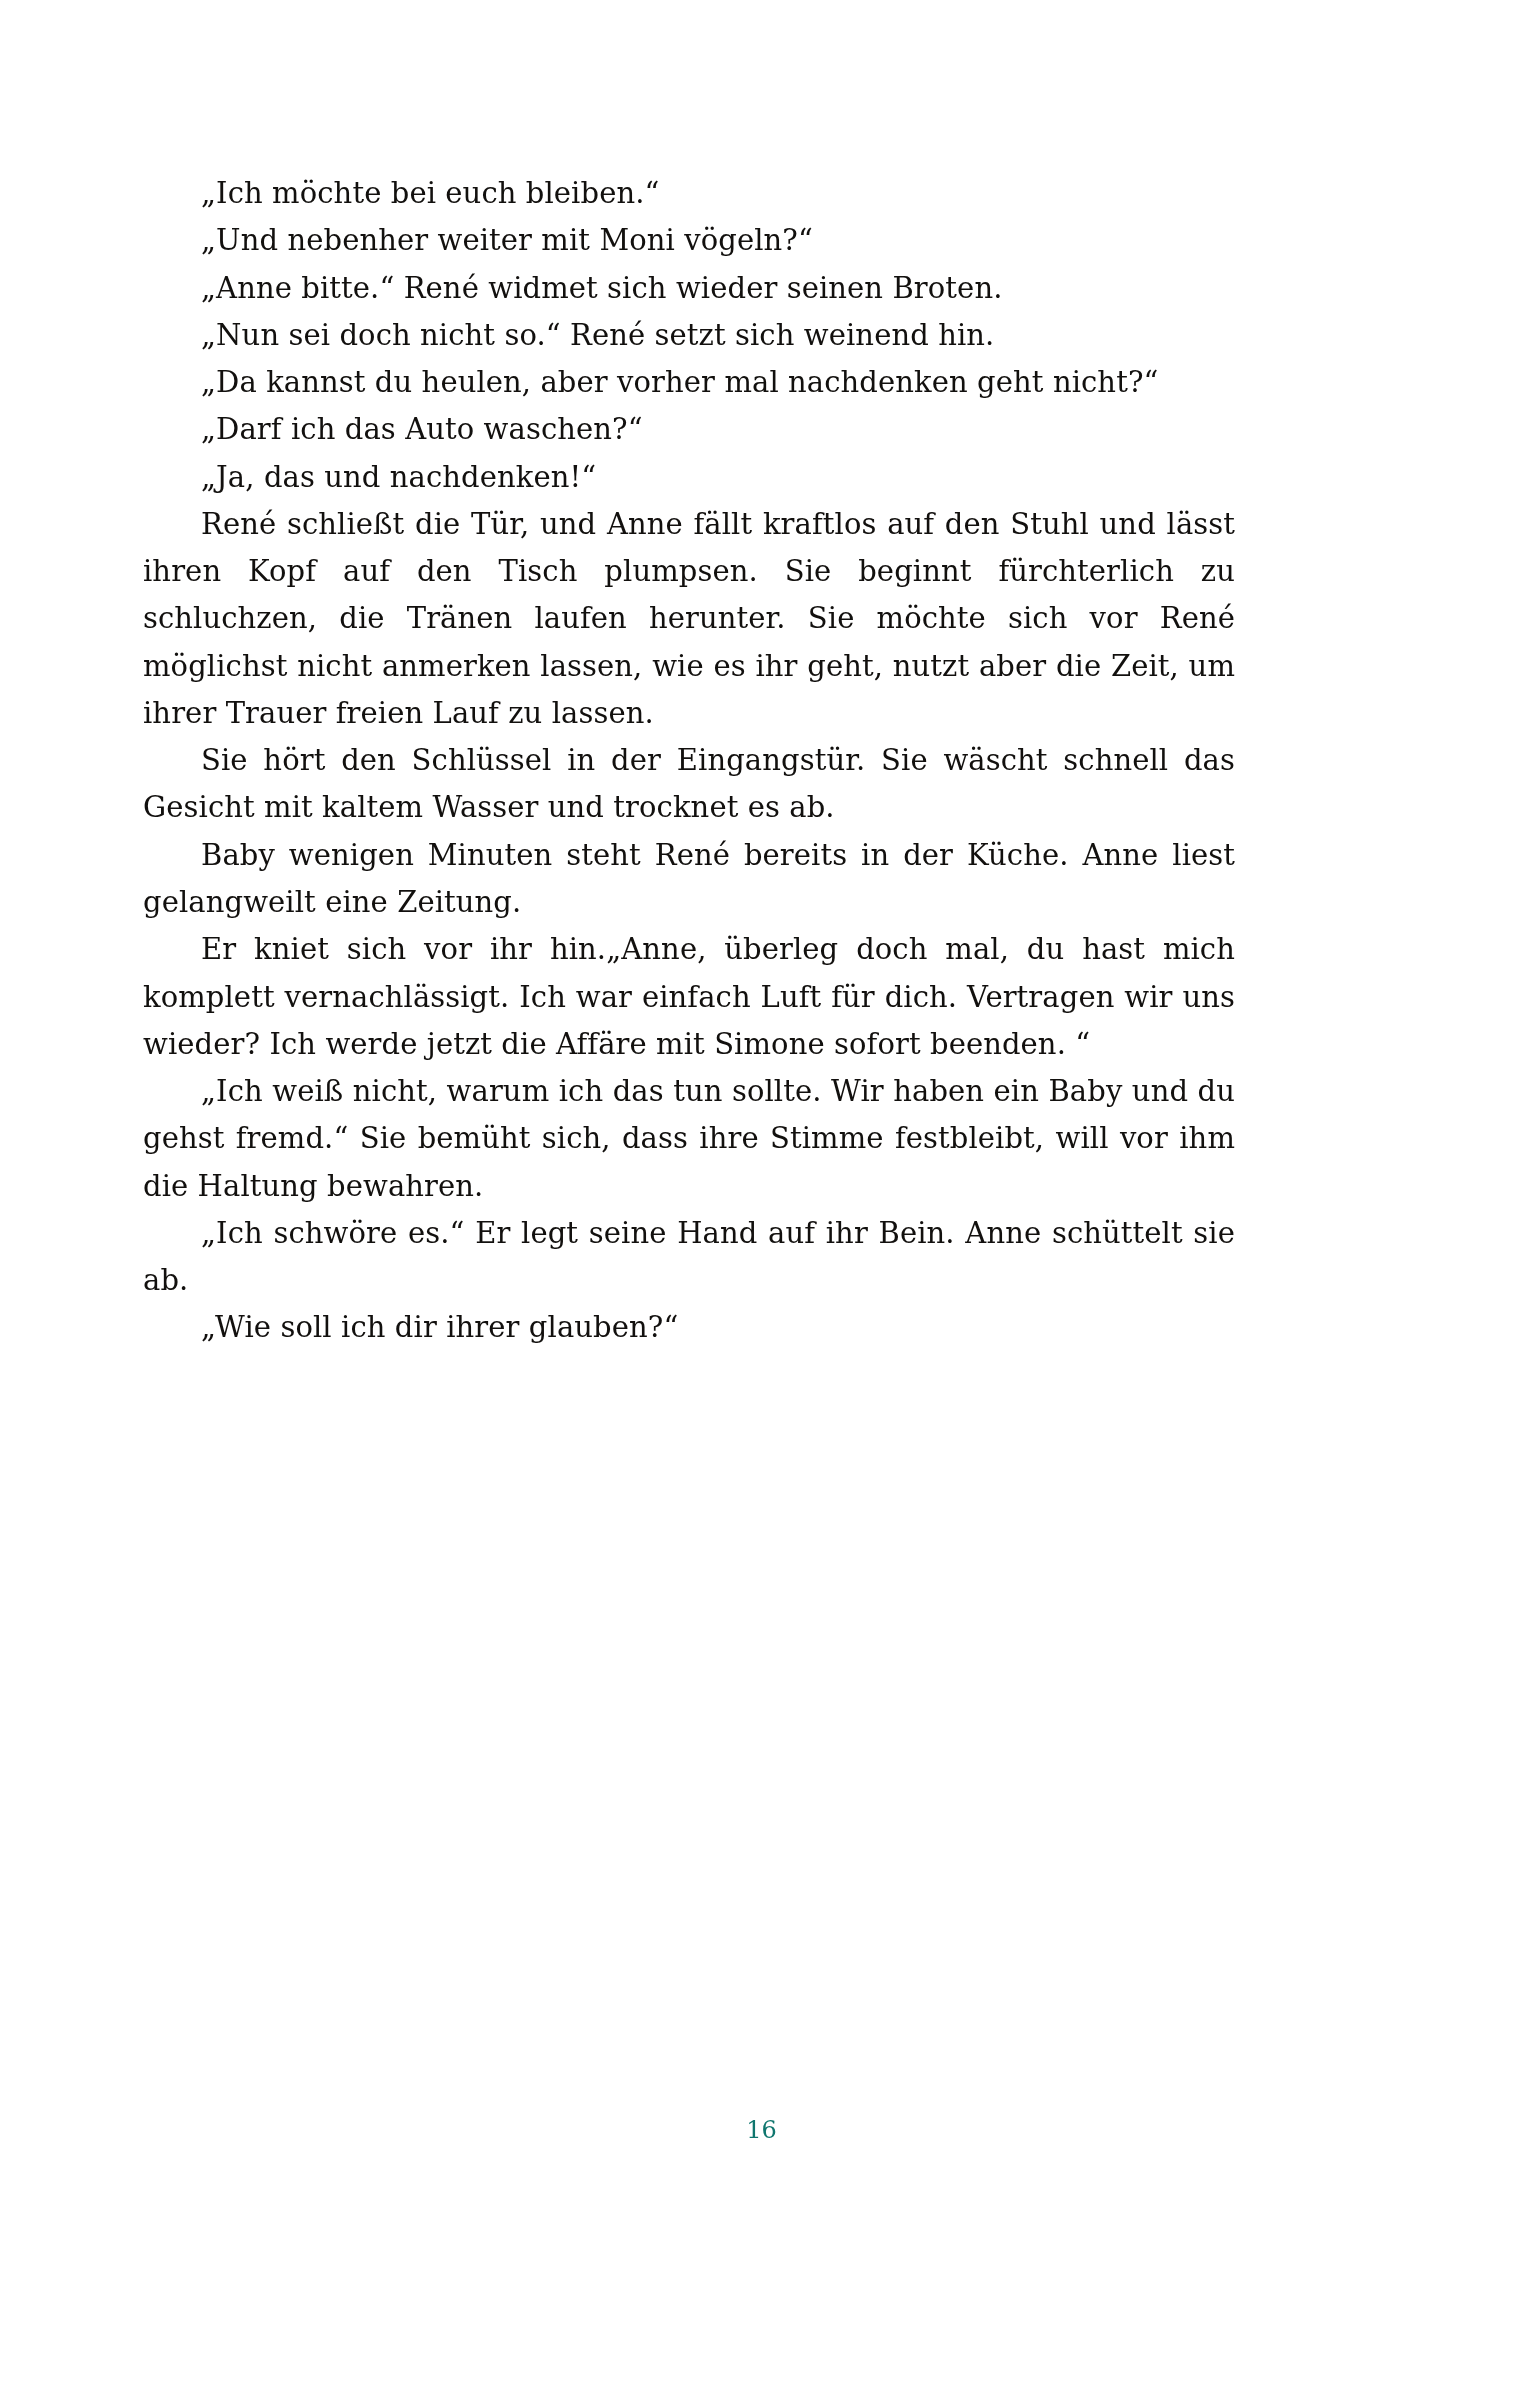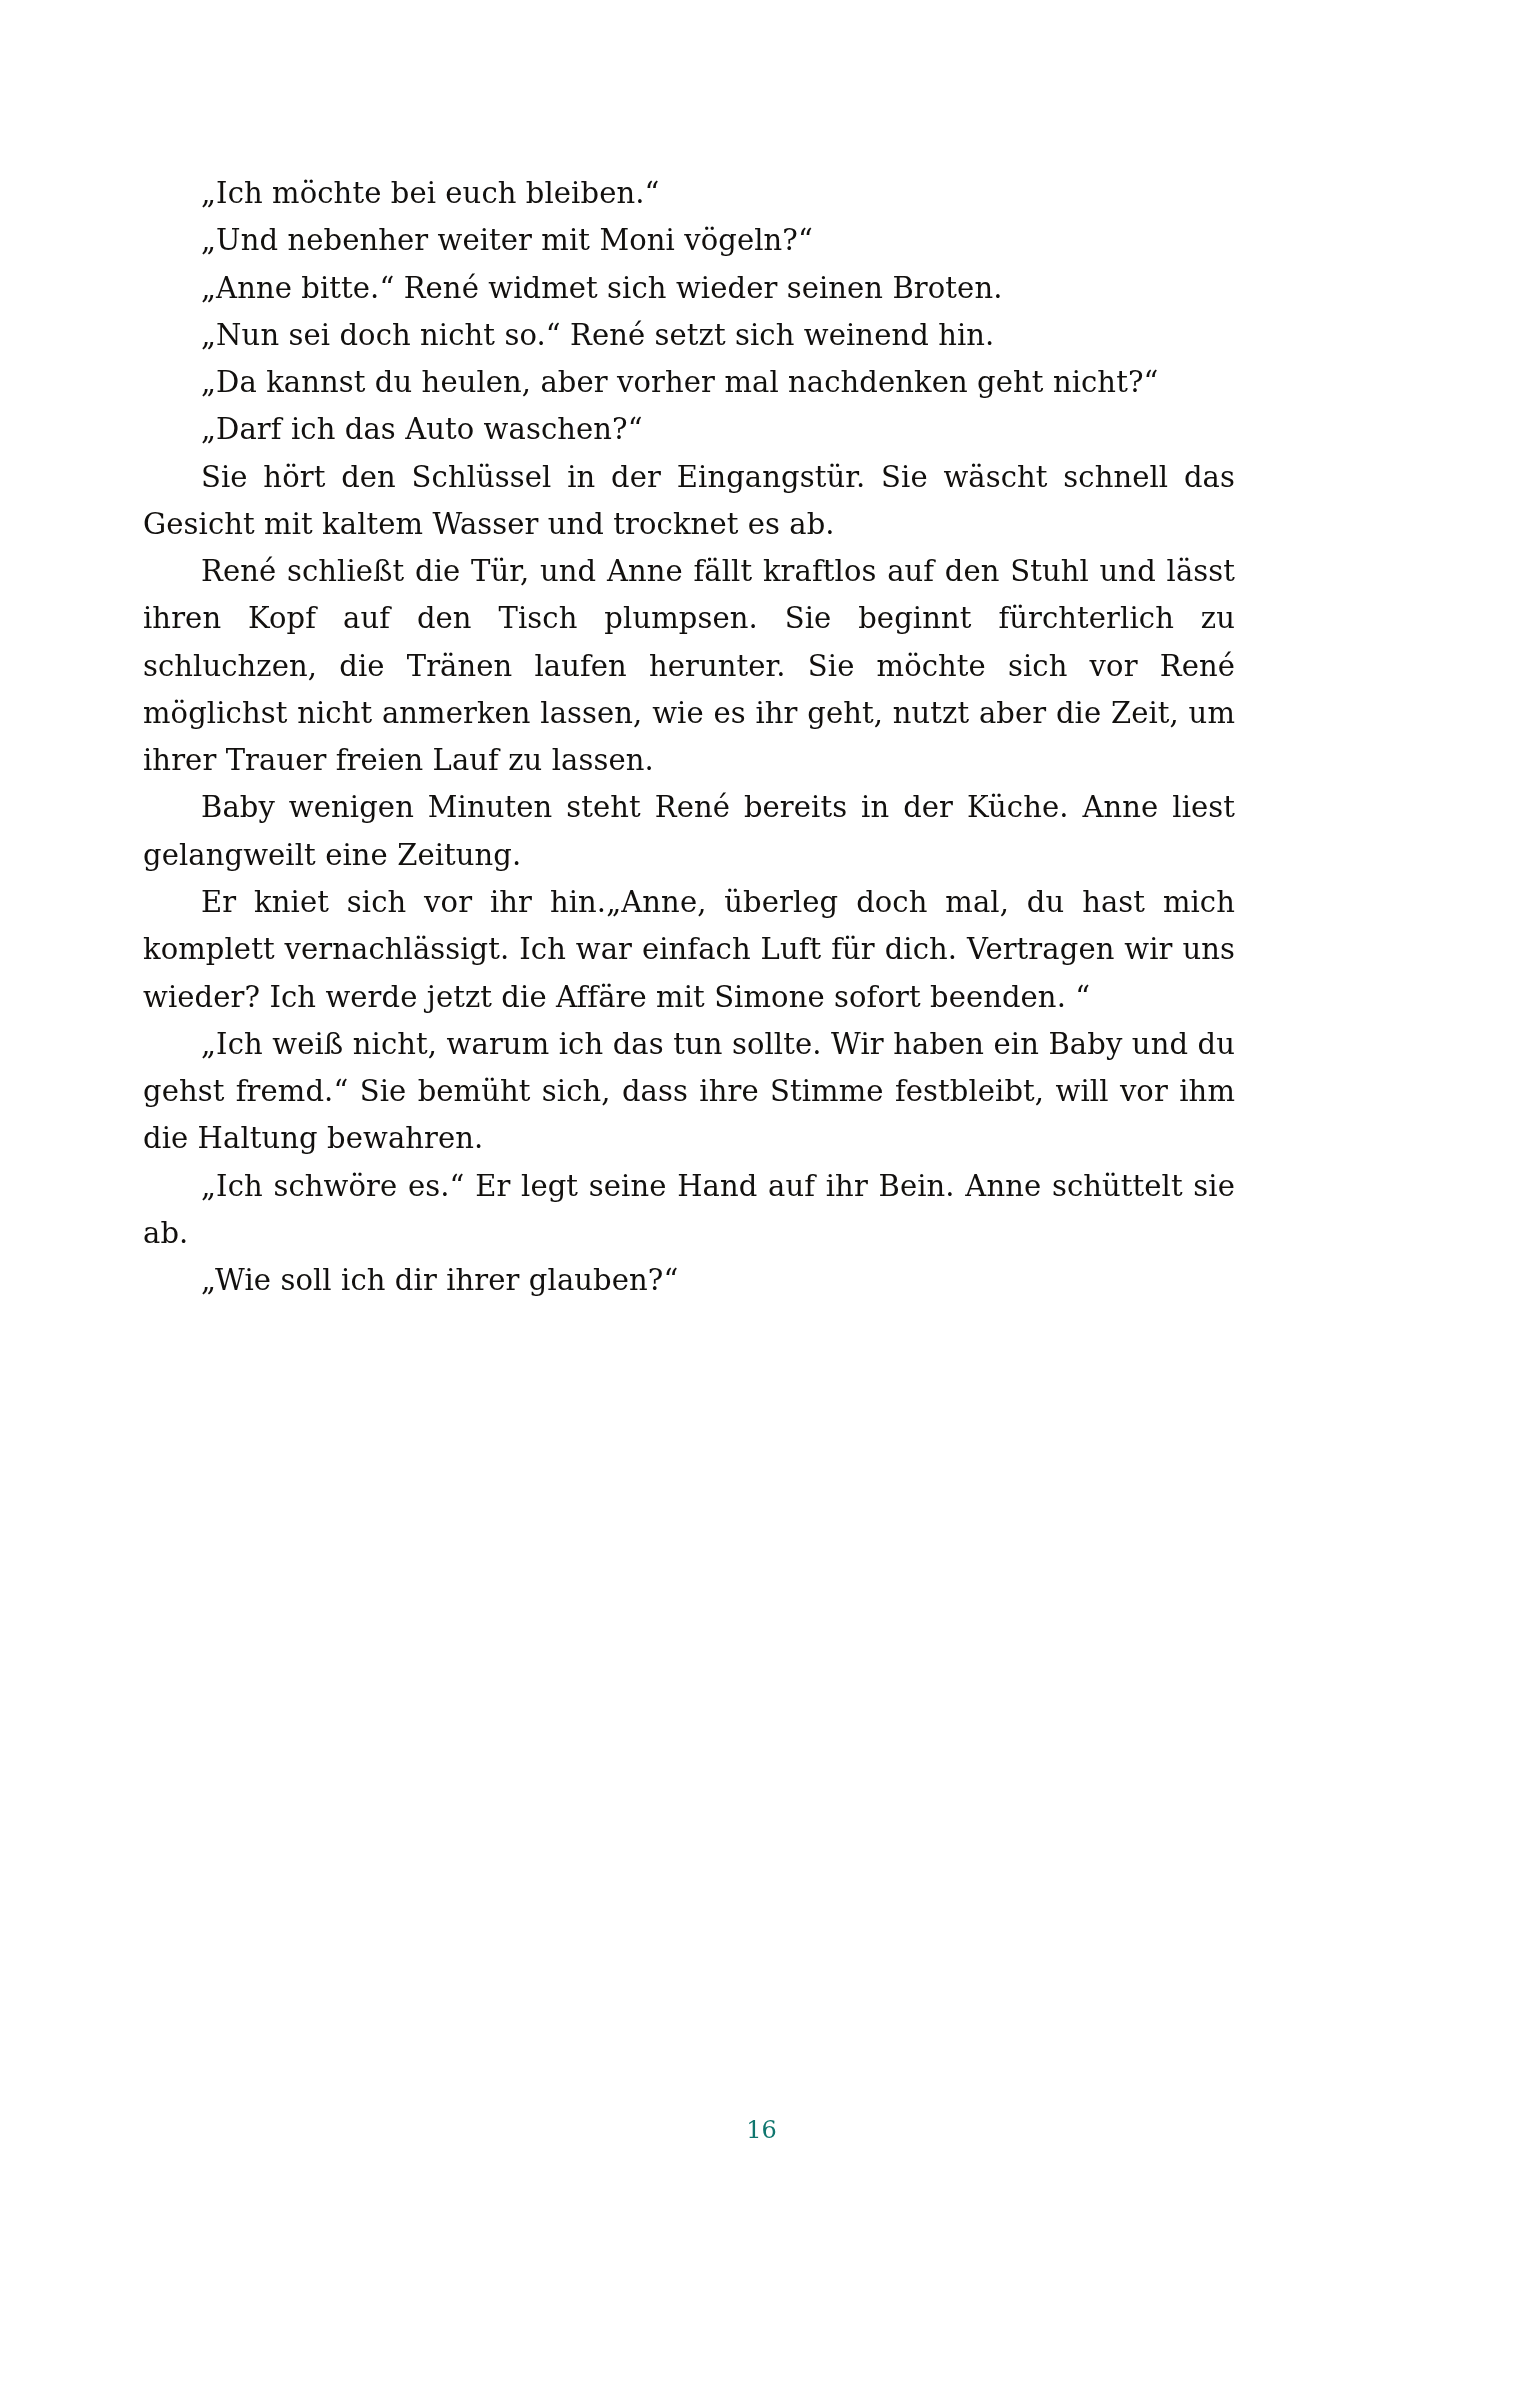--- a/index.html
+++ b/index.html
@@ -57,22 +57,23 @@
 
 <div class="page">
 
   <div class="text-block">
     <p class="indent">„Ich möchte bei euch bleiben.“</p>
     <p class="indent">„Und nebenher weiter mit Moni vögeln?“</p>
     <p class="indent">„Anne bitte.“ René widmet sich wieder seinen Broten.</p>
     <p class="indent">„Nun sei doch nicht so.“ René setzt sich weinend hin.</p>
     <p class="indent">„Da kannst du heulen, aber vorher mal nachdenken geht nicht?“</p>
     <p class="indent">„Darf ich das Auto waschen?“</p>
+    <p class="indent">„Ja, das und nachdenken!“</p>
+    <p class="indent">René schließt die Tür, und Anne fällt kraftlos auf den Stuhl und lässt ihren Kopf auf den Tisch plumpsen. Sie beginnt fürchterlich zu schluchzen, die Tränen laufen herunter. Sie möchte sich vor René möglichst nicht anmerken lassen, wie es ihr geht, nutzt aber die Zeit, um ihrer Trauer freien Lauf zu lassen.</p>
     <p class="indent">Sie hört den Schlüssel in der Eingangstür. Sie wäscht schnell das Gesicht mit kaltem Wasser und trocknet es ab.</p>
-    <p class="indent">René schließt die Tür, und Anne fällt kraftlos auf den Stuhl und lässt ihren Kopf auf den Tisch plumpsen. Sie beginnt fürchterlich zu schluchzen, die Tränen laufen herunter. Sie möchte sich vor René möglichst nicht anmerken lassen, wie es ihr geht, nutzt aber die Zeit, um ihrer Trauer freien Lauf zu lassen.</p>
     <p class="indent">Baby wenigen Minuten steht René bereits in der Küche. Anne liest gelangweilt eine Zeitung.</p>
     <p class="indent">Er kniet sich vor ihr hin.„Anne, überleg doch mal, du hast mich komplett vernachlässigt. Ich war einfach Luft für dich. Vertragen wir uns wieder? Ich werde jetzt die Affäre mit Simone sofort beenden. “</p>
     <p class="indent">„Ich weiß nicht, warum ich das tun sollte. Wir haben ein Baby und du gehst fremd.“ Sie bemüht sich, dass ihre Stimme festbleibt, will vor ihm die Haltung bewahren.</p>
     <p class="indent">„Ich schwöre es.“ Er legt seine Hand auf ihr Bein. Anne schüttelt sie ab.</p>
     <p class="indent">„Wie soll ich dir ihrer glauben?“</p>
   </div>
 
   <div class="folio">16</div>
 
 </div>

